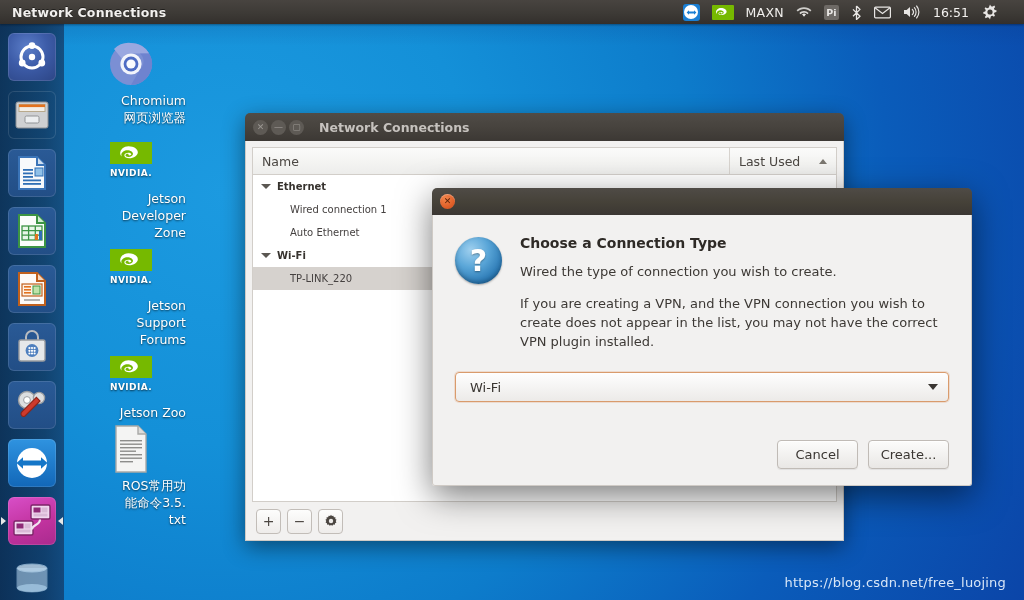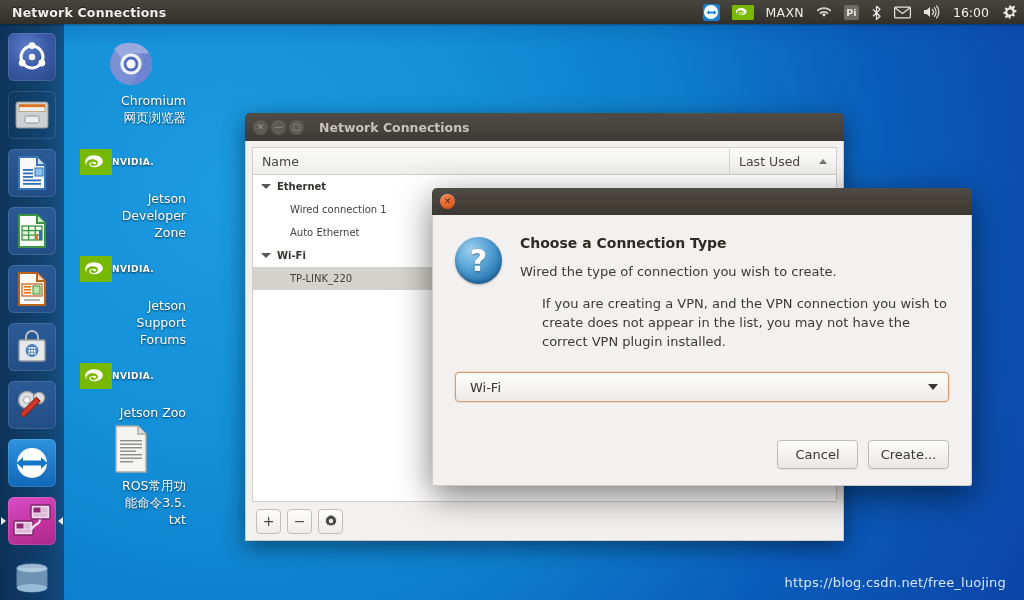--- a/index.html
+++ b/index.html
@@ -24,21 +24,21 @@
   #top-panel {
     position: absolute; left: 0; top: 0; width: 1024px; height: 24px;
     background: linear-gradient(180deg, #484440 0%, #3d3a36 55%, #332f2c 100%);
     display: flex; align-items: center; z-index: 60;
     box-shadow: 0 1px 2px rgba(0,0,0,0.35);
   }
   #panel-title {
     color: #f2f0ee; font-size: 12.5px; font-weight: bold;
     margin-left: 12px; letter-spacing: .2px; text-shadow: 0 -1px 0 rgba(0,0,0,.5);
   }
-  #tray { margin-left: auto; display: flex; align-items: center; height: 24px; padding-right: 0; }
+  #tray { margin-left: auto; display: flex; align-items: center; height: 24px; padding-right: 20px; }
   .tray-item {
     display: flex; align-items: center; justify-content: center;
     height: 24px; padding: 0 6px; color: #ececec; font-size: 12px;
   }
   .tray-text { font-size: 12.5px; color: #f0eeec; letter-spacing: .3px; }
   .tv-icon {
     width: 17px; height: 17px; border-radius: 3px; background: #1a7fd4;
     display: flex; align-items: center; justify-content: center;
   }
   .tv-icon .circ {
@@ -82,21 +82,21 @@
   }
 
   
   .desk-icon {
     position: absolute; width: 110px; text-align: right; z-index: 10;
     color: #ffffff; font-size: 12.5px; line-height: 17px;
     text-shadow: 0 1px 2px rgba(0,0,0,.65);
   }
   .desk-icon .glyph { height: 48px; display: flex; align-items: center; justify-content: center; margin-bottom: 4px; }
   .nvidia-badge {
-    width: 46px; height: 40px; display:flex; flex-direction: row; align-items:center; justify-content:flex-end;
+    width: 46px; height: 40px; display:flex; flex-direction: column; align-items:center; justify-content:flex-end;
   }
   .nvidia-green { width: 42px; height: 26px; background: #76b900; display:flex; align-items:center; justify-content:center; }
   .nvidia-word { font-size: 9px; font-weight: bold; color: #fff; letter-spacing: .4px; margin-top: 1px; }
 
   
   #nc-window {
     position: absolute; left: 245px; top: 113px; width: 599px; height: 428px;
     z-index: 20; border-radius: 5px 5px 0 0;
     box-shadow: 0 6px 22px rgba(0,0,0,.45);
   }
@@ -156,21 +156,21 @@
   #dlg-main { display: flex; gap: 18px; }
   #q-icon {
     width: 47px; height: 47px; border-radius: 50%; flex: none; margin-top: 2px;
     background: radial-gradient(circle at 34% 28%, #9fd0ef 0%, #5aa6d8 38%, #2c7ab5 72%, #1b5c92 100%);
     box-shadow: inset 0 -2px 4px rgba(0,0,0,.25), 0 1px 2px rgba(0,0,0,.3);
     display: flex; align-items: center; justify-content: center;
     color: #fff; font-size: 30px; font-weight: bold; text-shadow: 0 1px 2px rgba(0,0,0,.35);
   }
   #dlg-heading { font-size: 14px; font-weight: bold; color: #2e2a26; margin-bottom: 13px; }
   #dlg-sub { font-size: 13px; color: #3d3935; margin-bottom: 15px; }
-  #dlg-note { font-size: 13px; color: #3d3935; line-height: 19px; margin-left: 22px; }
+  #dlg-note { font-size: 13px; color: #3d3935; line-height: 19px; }
   #dlg-combo {
     margin: 21px 0 0 0; height: 30px; border: 1px solid #d99b6c; border-radius: 4px;
     background: linear-gradient(180deg, #fefefe 0%, #eceae8 100%);
     display: flex; align-items: center; padding: 0 10px 0 14px;
     font-size: 13px; color: #3a3632; box-shadow: 0 0 0 1px rgba(224,156,108,.25);
   }
   #dlg-combo .arrow { margin-left: auto; width: 0; height: 0;
     border-left: 5px solid transparent; border-right: 5px solid transparent; border-top: 6px solid #3a3632; }
   #dlg-buttons { position: absolute; right: 22px; bottom: 16px; display: flex; gap: 10px; }
   .dlg-btn {
@@ -243,21 +243,21 @@
       </svg>
     </div>
 
     <div class="tray-item">
       <svg width="17" height="14" viewBox="0 0 17 14" aria-hidden="true">
         <path d="M1 5h2.6L7 2v10L3.6 9H1Z" fill="#e8e6e4"></path>
         <path d="M9.3 4.3a4 4 0 0 1 0 5.4M11.4 2.6a6.6 6.6 0 0 1 0 8.8M13.6 1a9 9 0 0 1 0 12" stroke="#e8e6e4" stroke-width="1.15" fill="none" stroke-linecap="round"></path>
       </svg>
     </div>
 
-    <div id="clock" class="tray-item">16:00</div>
+    <div id="clock" class="tray-item">16:51</div>
 
     <div class="tray-item">
       <svg width="16" height="16" viewBox="0 0 16 16" aria-hidden="true">
         <path d="M8 0.6l1.1 1.6a6 6 0 0 1 1.6.4l1.6-1 .9 1.5-1.3 1.4c.3.4.6.9.7 1.4l1.9.4-.1 1.8-1.9.3c-.1.5-.4 1-.7 1.4l1.2 1.5-1 1.4-1.6-1c-.5.2-1 .4-1.5.5L8 15.4l-1.1-1.6a6 6 0 0 1-1.5-.5l-1.6 1-1-1.4L4 11.4c-.3-.4-.6-.9-.7-1.4l-1.9-.3-.1-1.8 1.9-.4c.1-.5.4-1 .7-1.4L2.6 4.7l.9-1.5 1.6 1c.5-.2 1-.4 1.6-.4Z" fill="#e8e6e4"></path>
         <circle cx="8" cy="8" r="2.6" fill="#3d3a36"></circle>
       </svg>
     </div>
   </div>
 </div>
 

